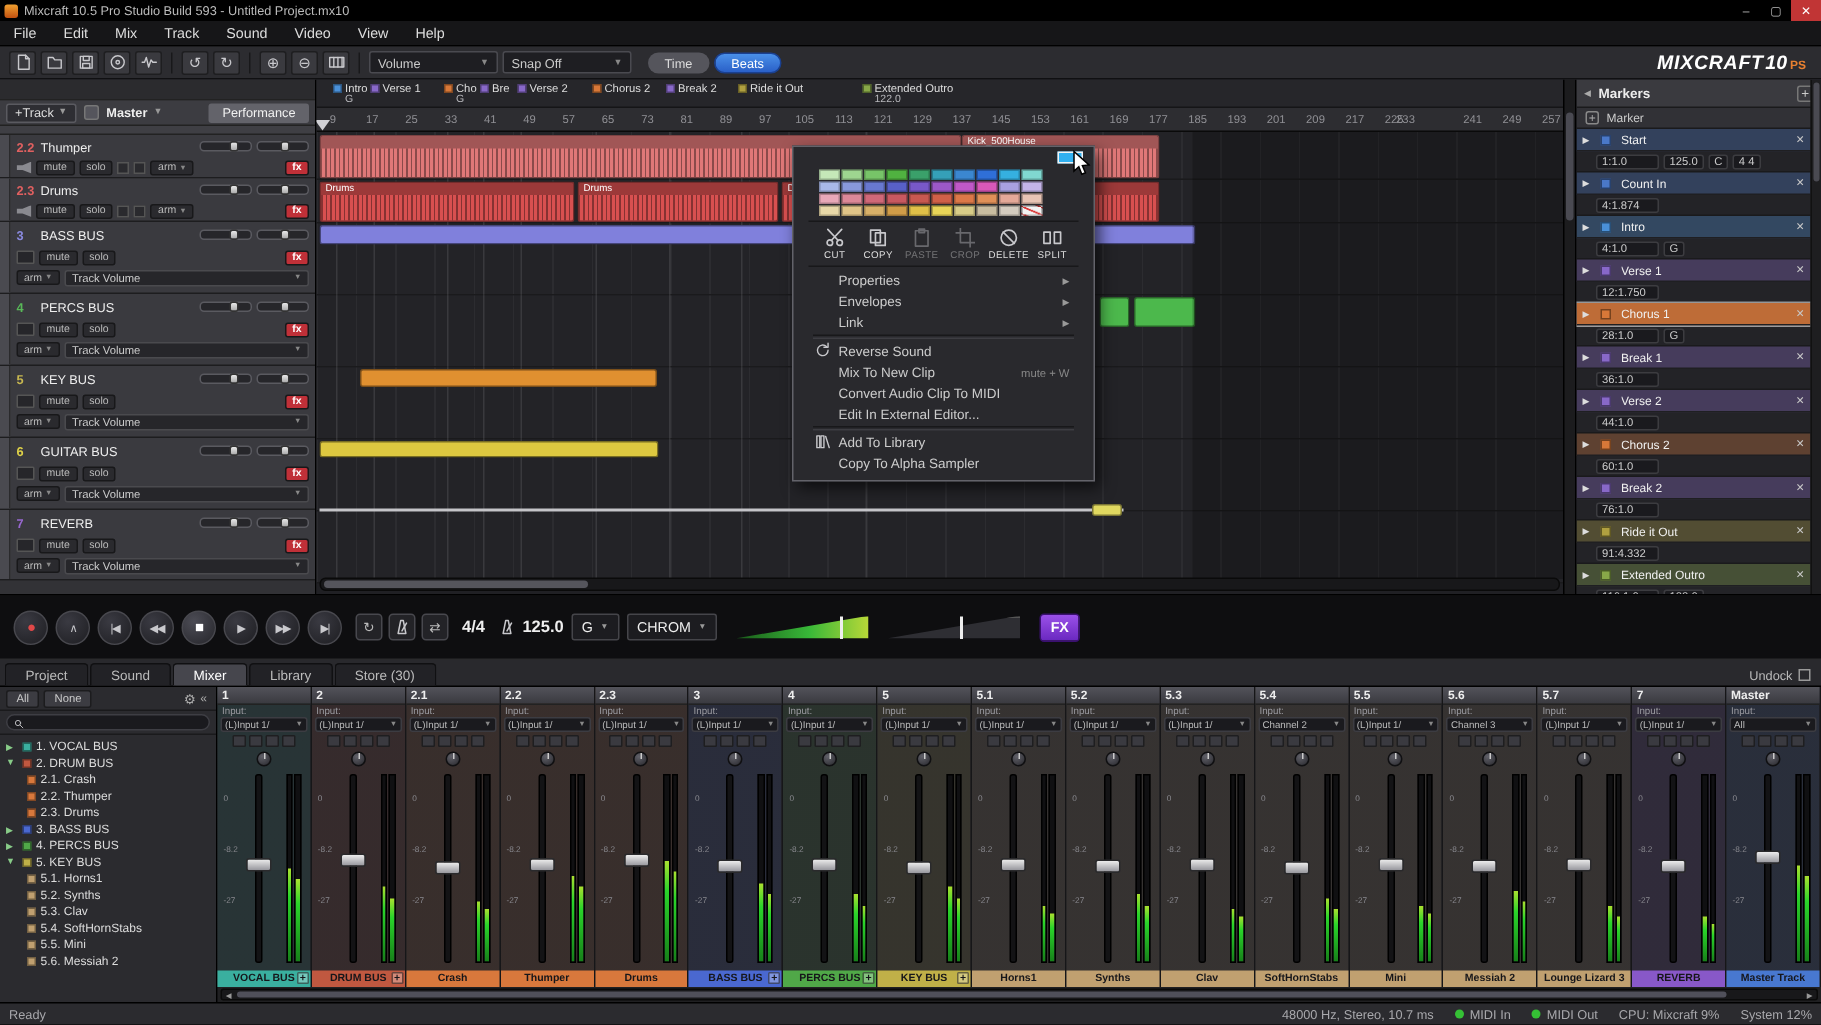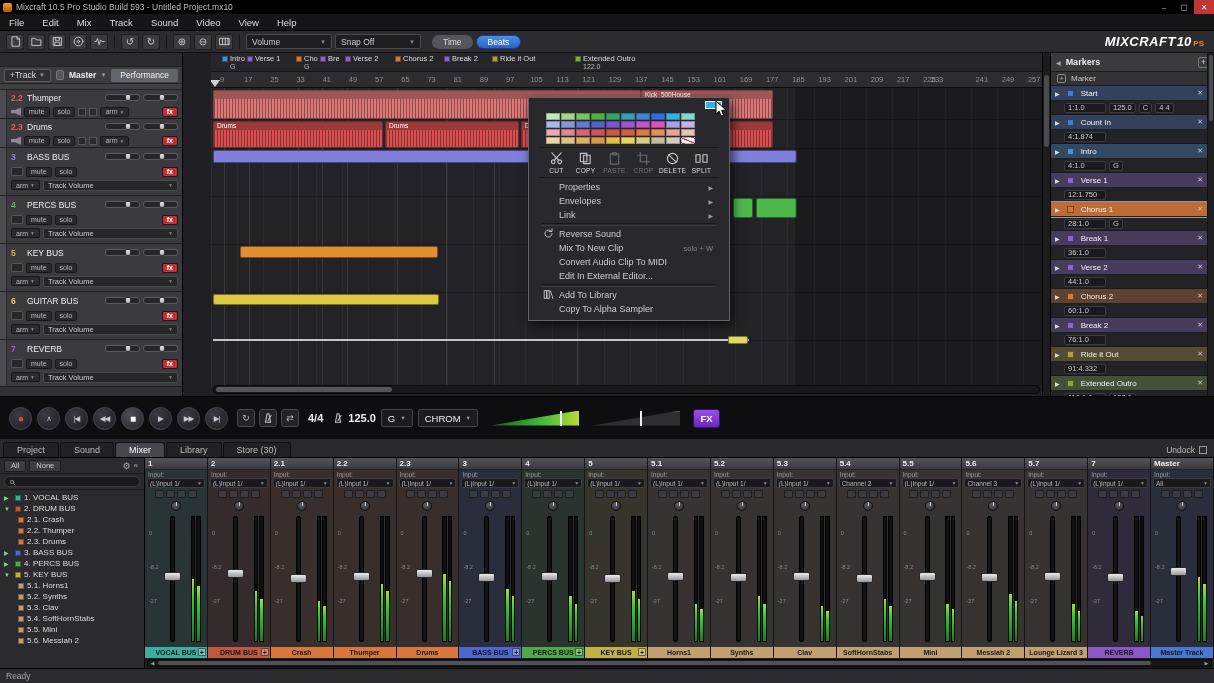--- a/index.html
+++ b/index.html
@@ -29,21 +29,21 @@
 .pill{height:14px;border-radius:7px;font-size:8.5px;display:flex;align-items:center;padding:0 11px;flex:none}
 .pill.time{background:#55555c;color:#ddd;margin-left:8px}
 .pill.beats{background:linear-gradient(#4a90e8,#2a60c8);color:#fff;border:1px solid #1a4090}
 .logo{margin-left:auto;display:flex;align-items:baseline;color:#fff;padding-right:4px}
 .logo .b{font-size:13px;font-weight:bold;font-style:italic;letter-spacing:.5px}
 .logo .v{font-size:13px;font-weight:bold;font-style:italic;margin-left:1px}
 .logo .e{font-size:8px;color:#e88030;font-weight:bold;margin-left:2px}
 
 
 .main{position:relative;height:344px;background:#202024;border-bottom:1px solid #000;flex:none;overflow:hidden}
-.headers{position:absolute;left:0;top:0;width:183px;height:100%;background:#323236;border-right:1px solid #000}
+.headers{position:absolute;left:0;top:0;width:211px;height:100%;background:#323236;border-right:1px solid #000}
 .hd-empty{height:14px;background:#2b2b2e;border-bottom:1px solid #222}
 .hd-topbar{height:17px;background:#3c3c41;display:flex;align-items:center;gap:5px;padding:0 4px;border-bottom:1px solid #222}
 .addtrack{height:13px;background:#2e2e33;border:1px solid #5a5a60;border-radius:2px;font-size:8.5px;color:#ddd;padding:0 5px;display:flex;align-items:center;gap:3px}
 .addtrack b{font-size:6px;color:#999;font-weight:normal}
 .master-ic{width:10px;height:10px;background:#55555c;border:1px solid #777;border-radius:2px}
 .master-lb{font-size:8.5px;color:#eee;font-weight:bold;display:flex;gap:4px;align-items:center}
 .master-lb b{font-size:6px;color:#999;font-weight:normal}
 .perf{margin-left:auto;height:13px;background:#63636a;border-radius:2px;color:#f2f2f2;font-size:8.5px;padding:0 9px;display:flex;align-items:center}
 .hd-sliver{height:6px;background:#3f3f44;border-bottom:1px solid #222}
 .trk{display:flex;border-bottom:1px solid #1d1d1f;background:#3a3a3f}
@@ -714,21 +714,21 @@
             <div class="msep"></div>
             <div class="mitem">
               <span class="svgic ic"><svg viewBox="0 0 14 14">
                   <path d="M11.5 7a4.5 4.5 0 1 1-1.4-3.2"></path>
                   <path d="M11.5 1v3.5H8"></path>
                 </svg></span>
               <span>Reverse Sound</span>
             </div>
             <div class="mitem">
               <span>Mix To New Clip</span>
-              <span class="sc">solo + W</span>
+              <span class="sc">mute + W</span>
             </div>
             <div class="mitem">
               <span>Convert Audio Clip To MIDI</span>
             </div>
             <div class="mitem">
               <span>Edit In External Editor...</span>
             </div>
             <div class="msep"></div>
             <div class="mitem">
               <span class="svgic ic"><svg viewBox="0 0 14 14">
@@ -1636,15 +1636,28 @@
       </div>
     <div class="mxscroll">
       <span class="ar l">◀</span>
       <div class="mxthumb"></div>
       <span class="ar r">▶</span>
     </div>
   </div>
 
   <div class="statusbar">
     <span class="sbitem">Ready</span>
+    <span class="sb-right">
+      <span class="sbitem">48000 Hz, Stereo, 10.7 ms</span>
+      <span class="sbitem">
+          <span class="led"></span>
+          <span>MIDI In</span>
+        </span>
+      <span class="sbitem">
+          <span class="led"></span>
+          <span>MIDI Out</span>
+        </span>
+      <span class="sbitem">CPU: Mixcraft 9%</span>
+      <span class="sbitem">System 12%</span>
+    </span>
   </div>
 
 </div>
 
 </body></html>

